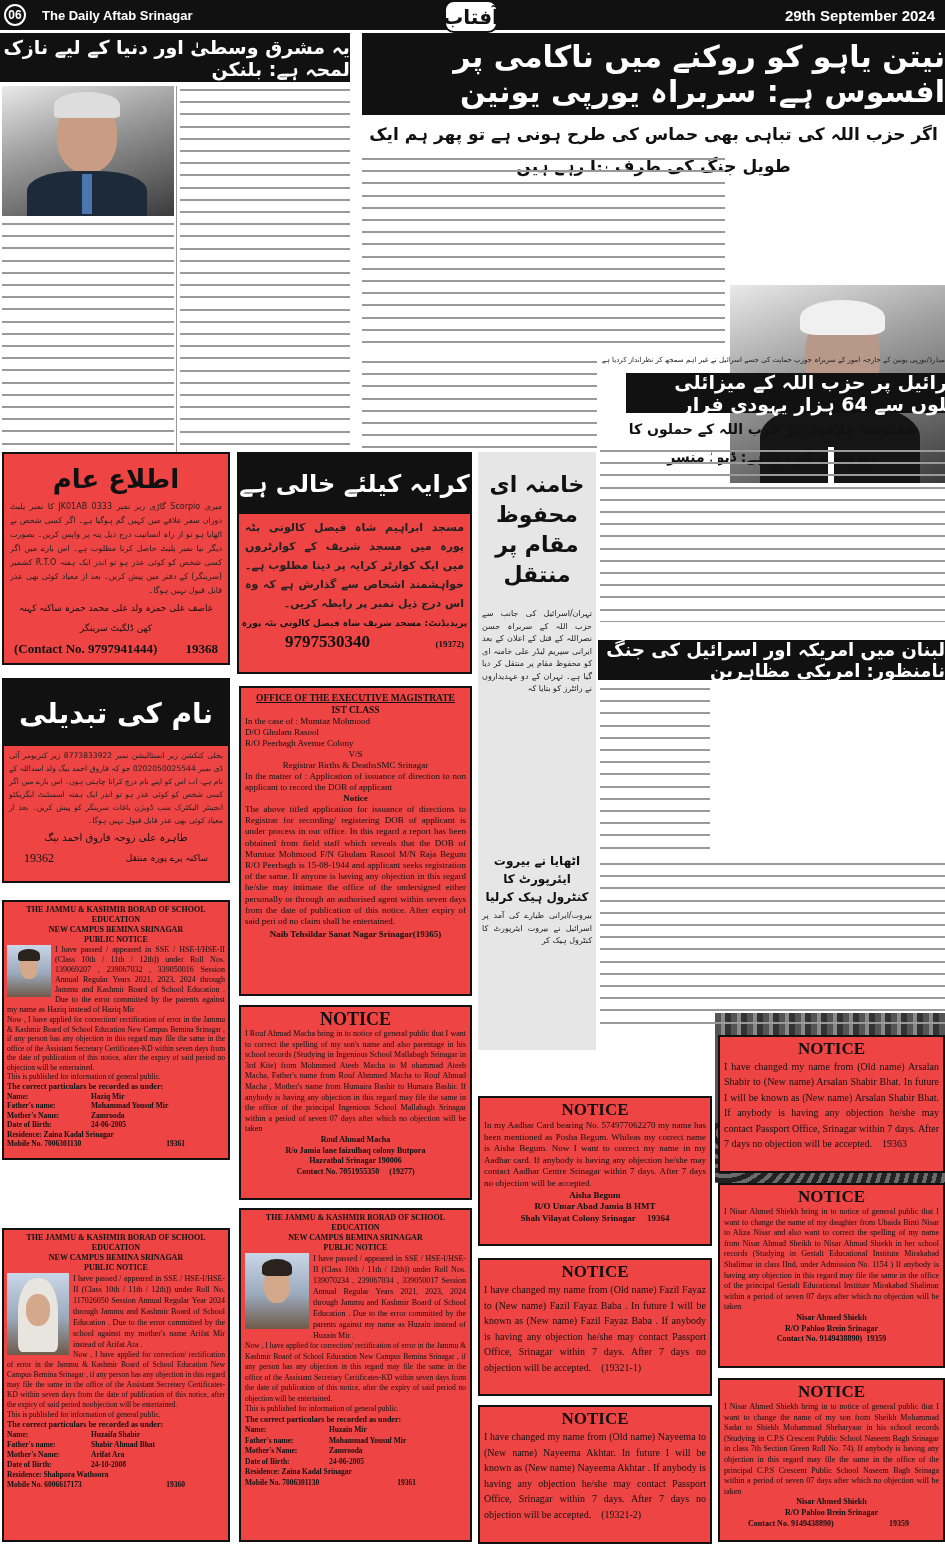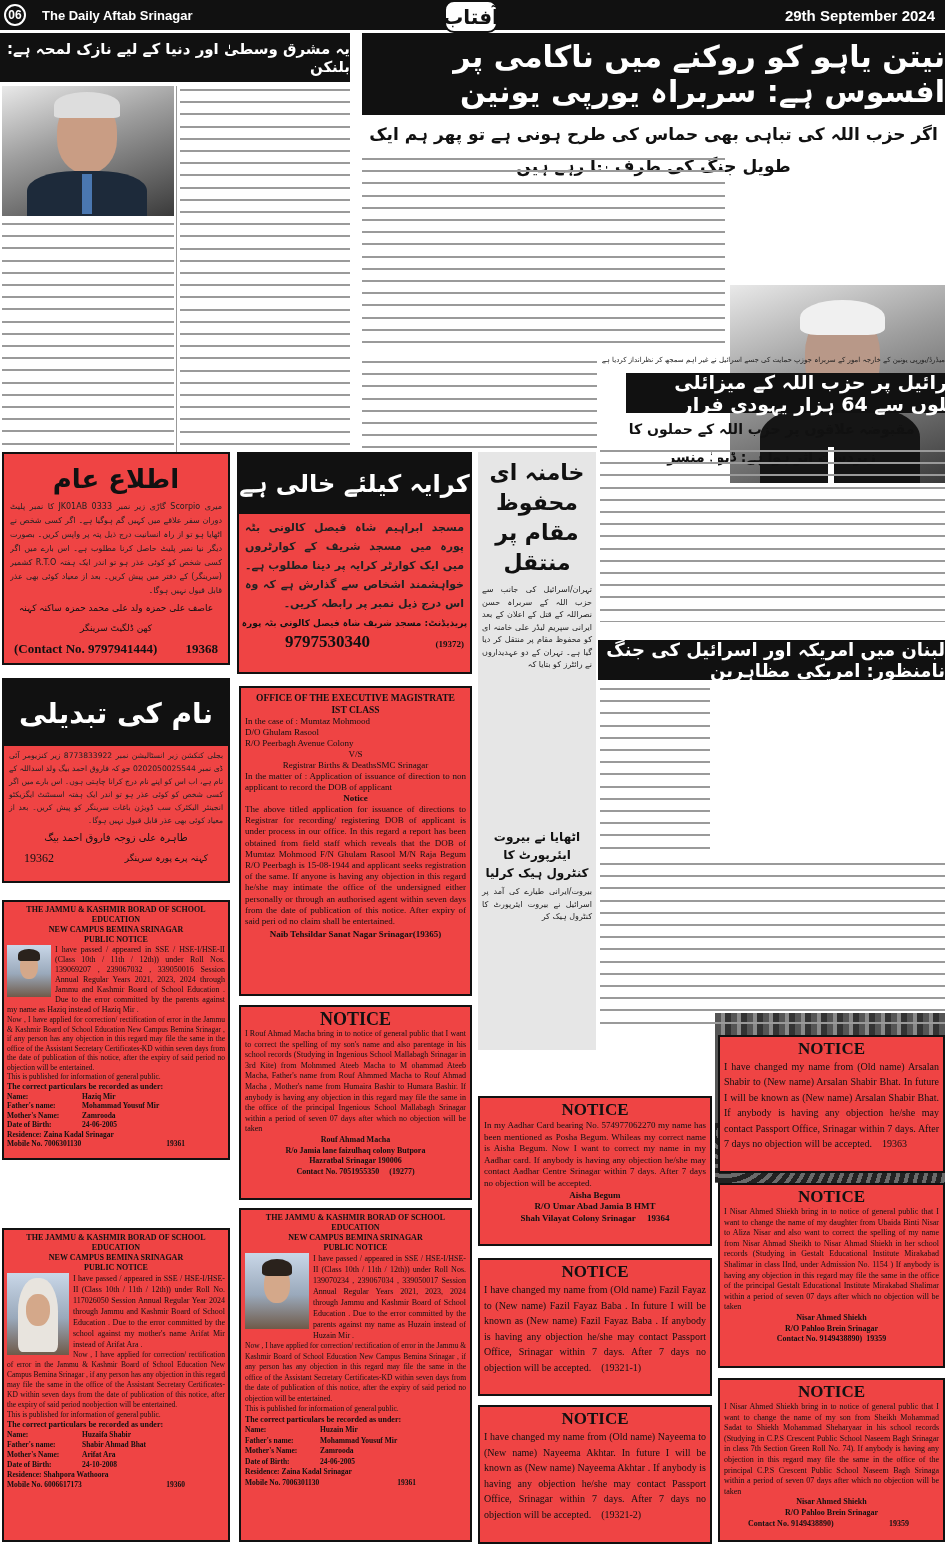--- a/index.html
+++ b/index.html
@@ -14,39 +14,39 @@
   .urdu { direction: rtl; text-align: justify; font-family: "DejaVu Sans", sans-serif; font-size: 7.5px; line-height: 12.2px; color: #222; overflow: hidden; }
   .box { border: 2px solid #111; overflow: hidden; background: #ef4444; }
   .notice-title { text-align: center; font-weight: bold; font-family: "Liberation Serif", serif; }
   .en { font-family: "Liberation Serif", serif; font-size: 9px; line-height: 11px; text-align: justify; }
   .en-c { text-align: center; font-weight: bold; }
   .photo { background: linear-gradient(180deg, #c9d7e8 0%, #9aa9bb 55%, #6f5a49 100%); float: left; margin: 0 4px 2px 0; position: relative; }
   .photo .face { position: absolute; left: 30%; top: 18%; width: 40%; height: 48%; background: #d4a88a; border-radius: 45%; }
   .photo .hair { position: absolute; left: 26%; top: 8%; width: 48%; height: 22%; background: #2a221c; border-radius: 50% 50% 20% 20%; }
   .photo .hijab { position: absolute; left: 18%; top: 6%; width: 64%; height: 90%; background: #e8e4de; border-radius: 45% 45% 10% 10%; }
   .row2 { display: flex; justify-content: space-between; }
-  .lbl { display: inline-block; width: 75px; }
+  .lbl { display: inline-block; width: 84px; }
   .gray-panel { background: #e6e6e6; }
   .photo-news { background: linear-gradient(160deg, #e9e9e9 0%, #9e9e9e 40%, #3a3a3a 100%); position: relative; overflow: hidden; }
   .photo-protest { background: repeating-linear-gradient(90deg, #555 0 6px, #8a8a8a 6px 10px, #333 10px 16px), linear-gradient(#999,#222); position: relative; overflow: hidden; }
   .caption { font-family: "DejaVu Sans", sans-serif; font-size: 7px; direction: rtl; color: #222; }
 </style>
 </head>
 <body>
 
 <div class="abs masthead">
   <div class="left">
     <span class="page-no">06</span>
     <span>The Daily Aftab Srinagar</span>
   </div>
   <span class="date">29th September  2024</span>
 </div>
 <div class="logo">آفتاب</div>
 
-<div class="abs black-head" style="left:0;top:33px;width:350px;height:49px;font-size:15px;">یہ مشرق وسطیٰ اور دنیا کے لیے نازک لمحہ ہے: بلنکن</div>
+<div class="abs black-head" style="left:0;top:33px;width:350px;height:49px;font-size:19px;">یہ مشرق وسطیٰ اور دنیا کے لیے نازک لمحہ ہے: بلنکن</div>
 <div class="abs photo-news" style="left:2px;top:86px;width:172px;height:130px;">
   <div style="position:absolute;left:55px;top:12px;width:60px;height:75px;background:#c99d84;border-radius:45%;"></div>
   <div style="position:absolute;left:52px;top:6px;width:66px;height:26px;background:#ddd;border-radius:50% 50% 10% 10%;"></div>
   <div style="position:absolute;left:25px;top:85px;width:120px;height:50px;background:#1d2a3a;border-radius:40% 40% 0 0;"></div>
   <div style="position:absolute;left:80px;top:88px;width:10px;height:40px;background:#4a77b0;"></div>
 </div>
 <div class="abs urdu" style="left:2px;top:220px;width:172px;height:232px;">
   <div style="background:repeating-linear-gradient(180deg,transparent 0 3px,#9a9a9a 3px 5px,transparent 5px 12.2px);height:100%;"></div>
 </div>
 <div class="abs urdu" style="left:180px;top:86px;width:170px;height:366px;">
@@ -82,21 +82,21 @@
   <div style="position:absolute;left:110px;top:95px;width:60px;height:18px;background:#ddd;"></div>
 </div>
 <div class="abs urdu" style="left:600px;top:685px;width:110px;height:170px;">
   <div style="background:repeating-linear-gradient(180deg,transparent 0 3px,#9a9a9a 3px 5px,transparent 5px 12.2px);height:100%;"></div>
 </div>
 <div class="abs urdu" style="left:600px;top:860px;width:345px;height:170px;">
   <div style="background:repeating-linear-gradient(180deg,transparent 0 3px,#9a9a9a 3px 5px,transparent 5px 12.2px);height:100%;"></div>
 </div>
 
 <div class="abs gray-panel" style="left:478px;top:452px;width:118px;height:598px;">
-  <div style="direction:rtl;text-align:center;font-family:'DejaVu Sans',sans-serif;font-weight:bold;font-size:22px;line-height:30px;padding:6px 4px;">خامنہ ای محفوظ مقام پر منتقل</div>
+  <div style="direction:rtl;text-align:center;font-family:'DejaVu Sans',sans-serif;font-weight:bold;font-size:22px;line-height:30px;padding:18px 4px;">خامنہ ای محفوظ مقام پر منتقل</div>
   <div class="urdu" style="padding:0 4px;font-size:8px;line-height:12.5px;height:240px;">تہران/اسرائیل کی جانب سے حزب اللہ کے سربراہ حسن نصراللہ کے قتل کے اعلان کے بعد ایرانی سپریم لیڈر علی خامنہ ای کو محفوظ مقام پر منتقل کر دیا گیا ہے۔ تہران کے دو عہدیداروں نے رائٹرز کو بتایا کہ</div>
   <div style="direction:rtl;text-align:center;font-family:'DejaVu Sans',sans-serif;font-weight:bold;font-size:12px;line-height:18px;padding:4px;">اٹھایا نے بیروت ایئرپورٹ کا کنٹرول ہیک کرلیا</div>
   <div class="urdu" style="padding:0 4px;font-size:8px;line-height:12.5px;height:225px;">بیروت/ایرانی طیارے کی آمد پر اسرائیل نے بیروت ایئرپورٹ کا کنٹرول ہیک کر</div>
 </div>
 
 <div class="abs box" style="left:2px;top:452px;width:228px;height:213px;padding:4px 6px;">
   <div style="direction:rtl;text-align:center;font-family:'DejaVu Sans',sans-serif;font-weight:bold;font-size:26px;line-height:42px;">اطلاع عام</div>
   <div class="urdu" style="font-size:8px;line-height:14px;height:98px;">میری Scorpio گاڑی زیر نمبر JK01AB 0333 کا نمبر پلیٹ دوران سفر علاقے میں کہیں گم ہوگیا ہے۔ اگر کسی شخص نے اٹھایا ہو تو از راہ انسانیت درج ذیل پتہ پر واپس کریں۔ بصورت دیگر نیا نمبر پلیٹ حاصل کرنا مطلوب ہے۔ اس بارے میں اگر کسی شخص کو کوئی عذر ہو تو اندر ایک ہفتہ R.T.O کشمیر (سرینگر) کے دفتر میں پیش کریں۔ بعد از معیاد کوئی بھی عذر قابل قبول نہیں ہوگا۔</div>
   <div style="direction:rtl;text-align:center;font-family:'DejaVu Sans',sans-serif;font-size:9px;line-height:20px;">عاصف علی حمزہ ولد علی محمد حمزہ ساکنہ کہنہ کھن ڈلگیٹ سرینگر</div>
   <div class="row2" style="font-weight:bold;font-size:13px;line-height:22px;padding:0 4px;">
@@ -114,26 +114,26 @@
     <span style="font-size:9px;font-weight:bold;">(19372)</span>
   </div>
 </div>
 
 <div class="abs box" style="left:2px;top:678px;width:228px;height:205px;">
   <div class="black-head" style="height:66px;font-size:28px;">نام کی تبدیلی</div>
   <div class="urdu" style="padding:3px 5px;font-size:7.6px;line-height:13px;height:82px;">بجلی کنکشن زیر انسٹالیشن نمبر 8773833922 زیر کنزیومر آئی ڈی نمبر 0202050025544 جو کہ فاروق احمد بیگ ولد اسداللہ کے نام ہے، اب اس کو اپنے نام درج کرانا چاہتی ہوں۔ اس بارے میں اگر کسی شخص کو کوئی عذر ہو تو اندر ایک ہفتہ اسسٹنٹ ایگزیکٹو انجینئر الیکٹرک سب ڈویژن باغات سرینگر کو پیش کریں۔ بعد از معیاد کوئی بھی عذر قابل قبول نہیں ہوگا۔</div>
   <div style="direction:rtl;text-align:center;font-family:'DejaVu Sans',sans-serif;font-size:10px;line-height:20px;">طاہرہ علی زوجہ فاروق احمد بیگ</div>
   <div class="row2" style="padding:0 20px;font-size:12px;line-height:20px;">
     <span>19362</span>
-    <span style="direction:rtl;font-family:'DejaVu Sans',sans-serif;font-size:9px;">کہنہ پرے پورہ سرینگر</span>
+    <span style="direction:rtl;font-family:'DejaVu Sans',sans-serif;font-size:9px;">ساکنہ پرے پورہ منتقل</span>
   </div>
 </div>
 
 <div class="abs box" style="left:239px;top:686px;width:233px;height:310px;padding:4px 4px;">
-  <div class="notice-title" style="font-size:9.5px;line-height:12px;">OFFICE OF THE EXECUTIVE MAGISTRATE</div>
+  <div class="notice-title" style="font-size:9.5px;line-height:12px;text-decoration:underline;">OFFICE OF THE EXECUTIVE MAGISTRATE</div>
   <div class="notice-title" style="font-size:9.5px;line-height:12px;">IST CLASS</div>
   <div class="en">In the case of : Mumtaz Mohmood</div>
   <div class="en">D/O Ghulam Rasool</div>
   <div class="en">R/O Peerbagh Avenue Colony</div>
   <div class="en" style="text-align:center;">V/S</div>
   <div class="en" style="text-align:center;">Registrar Births &amp; DeathsSMC  Srinagar</div>
   <div class="en">In the matter of : Application of issuance of direction to non applicant to record the DOB of applicant</div>
   <div class="en en-c">Notice</div>
   <div class="en" style="line-height:11.2px;">The above titled application for issuance of directions to Registrar for recording/ registering DOB of applicant is under process in our office. In this regard a report has been obtained from field staff which reveals that the DOB of Mumtaz Mohmood F/N Ghulam Rasool M/N Raja Begum R/O Peerbagh is 15-08-1944 and applicant seeks registration of the same. If anyone is having any objection in this regard he/she may intimate the office of the undersigned either personally or through an authorised agent within seven days from the date of publication of this notice. After expiry of said peri od no claim shall be entertained.</div>
   <div class="en en-c" style="margin-top:2px;">Naib Tehsildar Sanat Nagar Srinagar(19365)</div>

